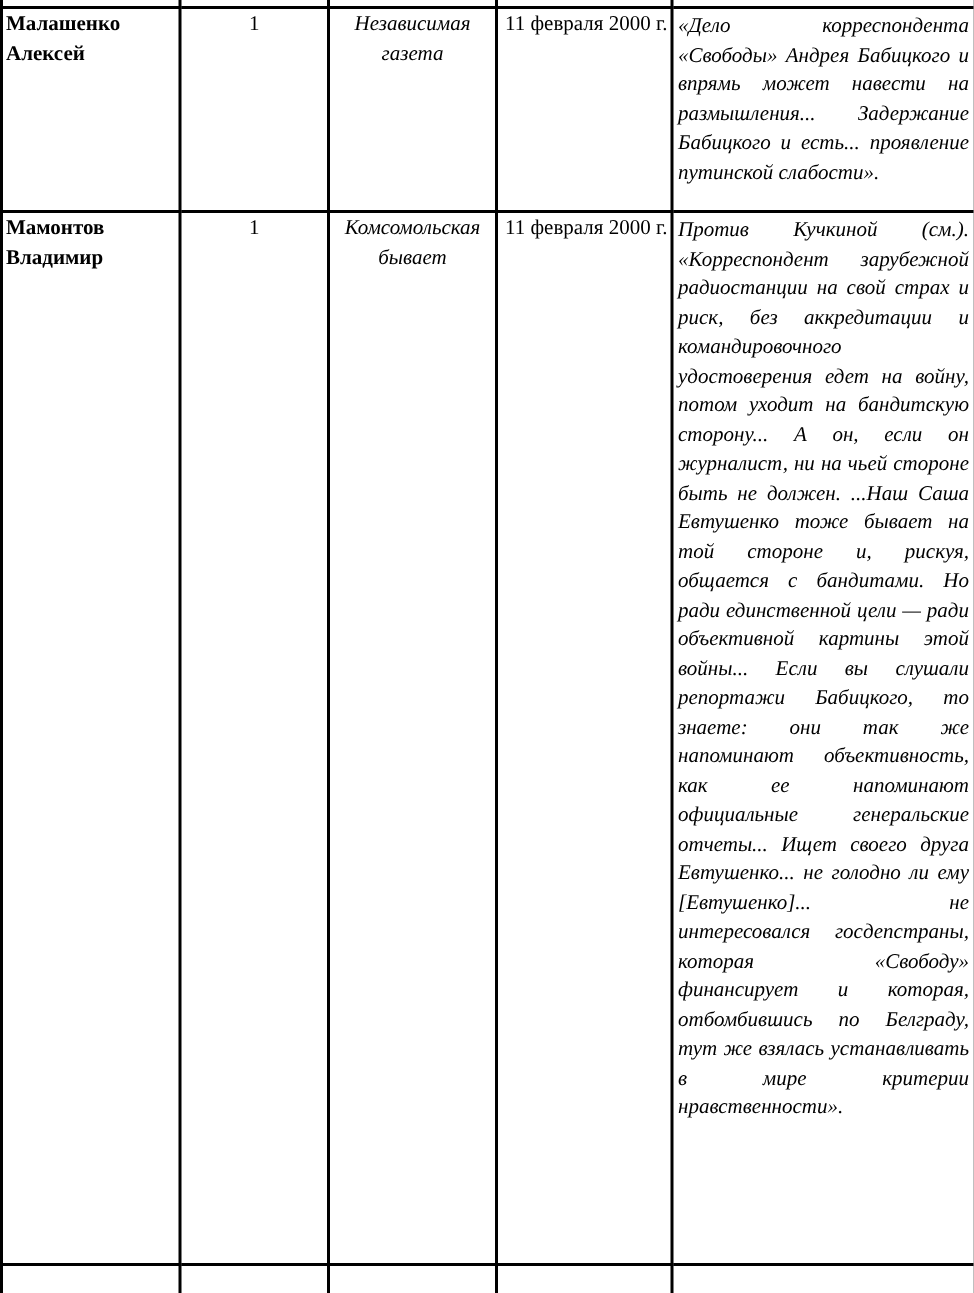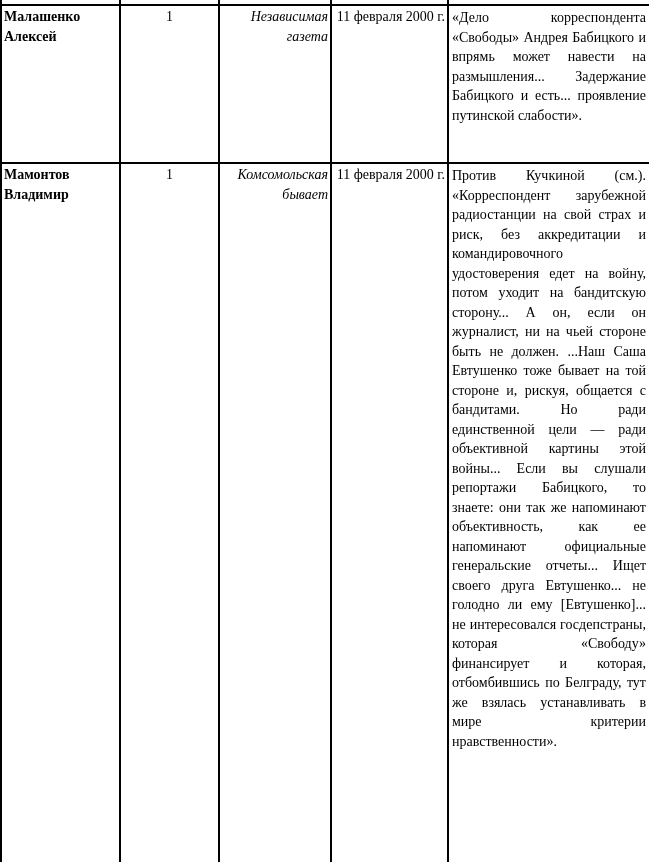--- a/index.html
+++ b/index.html
@@ -21,28 +21,28 @@
     margin-top: -2px; 
   }
   td {
     border: 2px solid #000000;
     vertical-align: top;
     padding: 1px 2px;
     overflow: hidden;
     word-wrap: break-word;
   }
   tr.cut-top td { height: 4px; }
-  tr.row-1 td { height: 158px; }
+  tr.row-1 td { height: 136px; }
   tr.row-2 td { height: 702px; }
   tr.cut-bottom td { height: 40px; } 
   .cell-name  { font-weight: bold; text-align: left; }
   .cell-count { text-align: center; }
-  .cell-src   { font-style: italic; text-align: right; }
+  .cell-src   { font-style: italic; text-align: center; }
   .cell-date  { text-align: right; }
-  .cell-quote { text-align: justify; padding: 2px 3px; }
+  .cell-quote { text-align: justify; padding: 2px 3px; font-style: italic; }
 </style>
 </head>
 <body>
 
 <table class="press-table">
   <colgroup>
     <col style="width:119px">
     <col style="width:99px">
     <col style="width:112px">
     <col style="width:117px">

